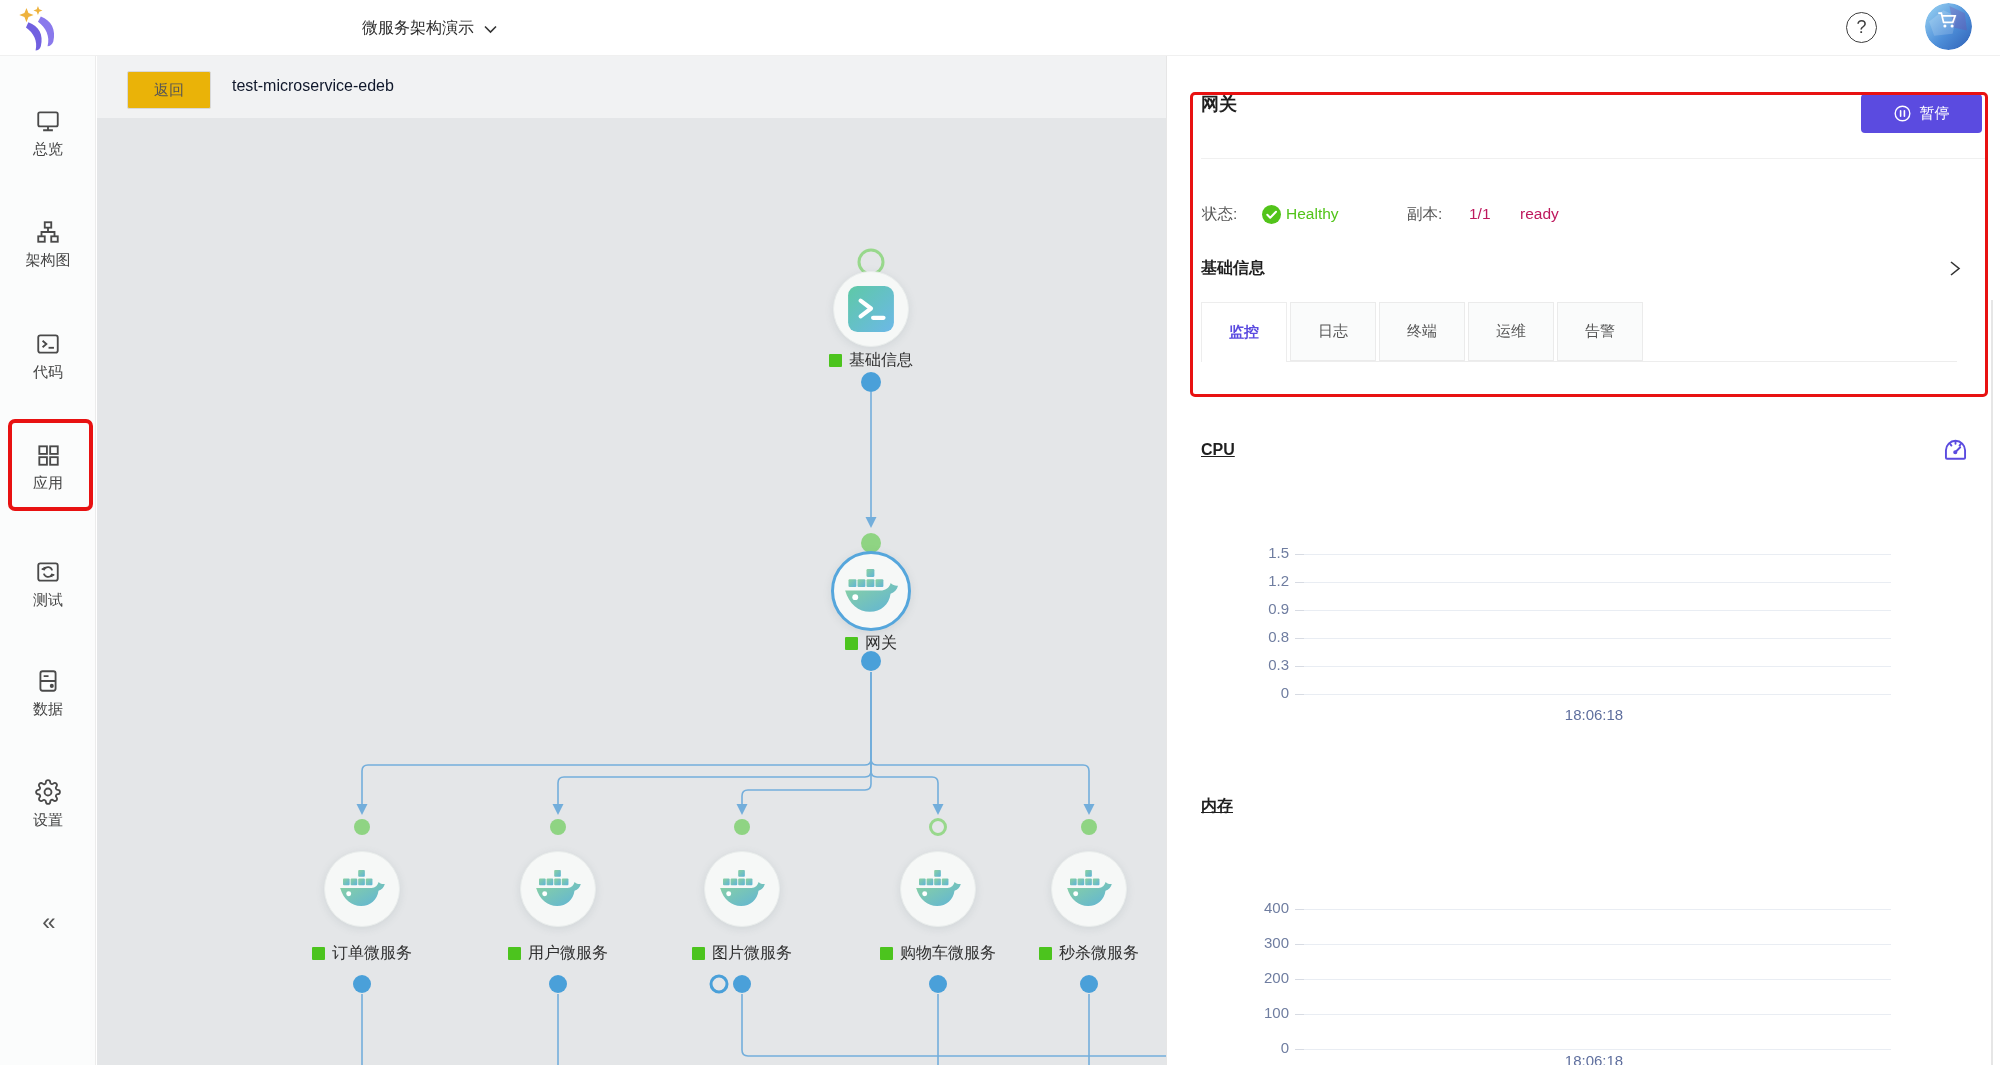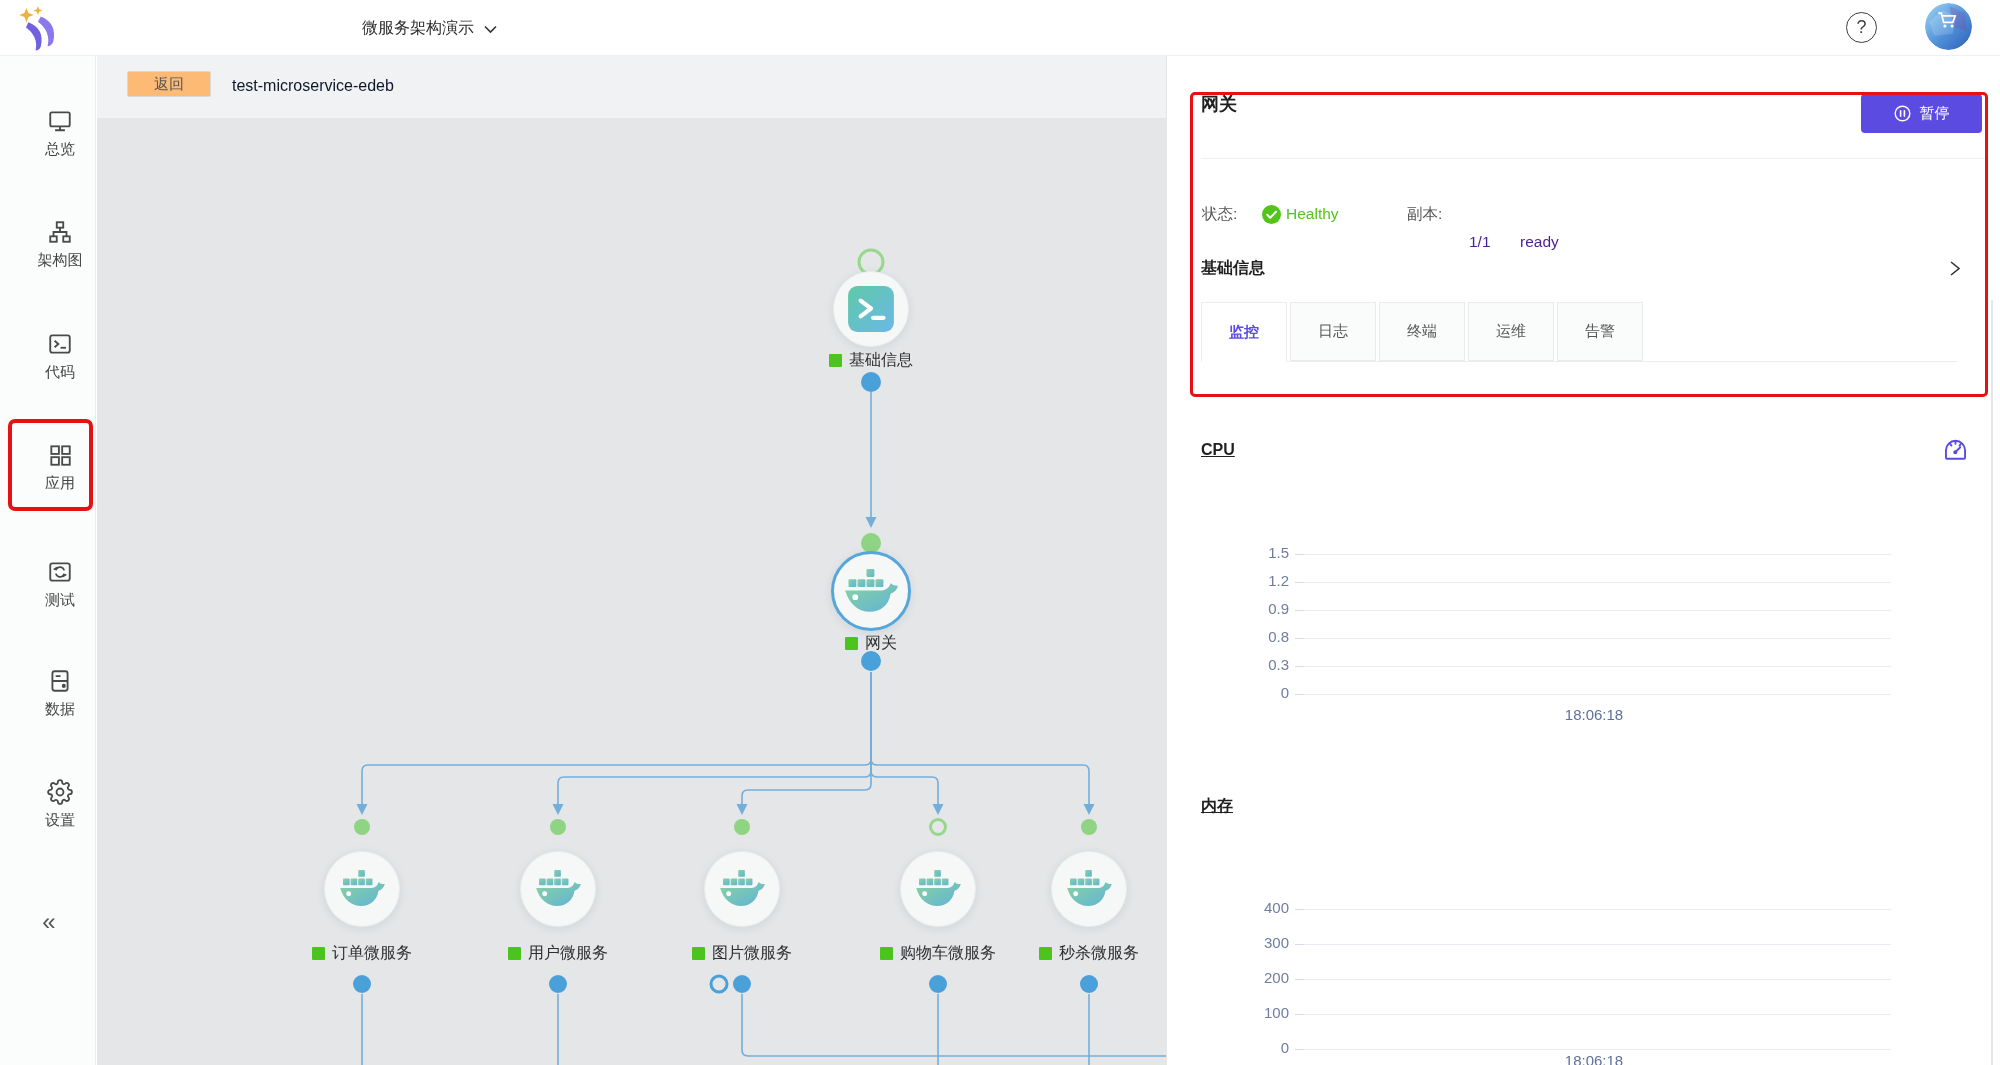--- a/index.html
+++ b/index.html
@@ -16,29 +16,29 @@
   .hmenu.product { left:106px; }
   .hmenu.workspace { left:362px; }
   .chev-down { margin-top:3px; }
   .help-btn { position:absolute; left:1846px; top:12px; width:31px; height:31px; border:1.8px solid #3e3e3e;
     border-radius:50%; display:flex; align-items:center; justify-content:center; font-size:18px; color:#3e3e3e; }
   .avatar { position:absolute; left:1925px; top:3px; width:47px; height:47px; border-radius:50%; overflow:hidden; }
 
   
   .sidebar { position:absolute; left:0; top:56px; width:96px; height:1009px; background:#fbfcfc;
     border-right:1px solid #ececec; z-index:20; }
-  .sb-item { position:absolute; left:12px; width:96px; text-align:center; color:#4a4a4a; cursor:pointer; }
+  .sb-item { position:absolute; left:0; width:96px; text-align:center; color:#4a4a4a; cursor:pointer; }
   .sb-item svg { display:block; margin:0 auto; }
   .sb-label { display:block; margin-top:6px; font-size:15px; color:#444; }
   .sb-collapse { position:absolute; left:0; top:852px; width:96px; text-align:center; font-size:24px;
     color:#555; cursor:pointer; letter-spacing:-2px; }
 
   
   .toolbar { position:absolute; left:97px; top:56px; width:1069px; height:62px; background:#f1f2f3; z-index:5; }
-  .back-btn { position:absolute; left:30px; top:15px; width:84px; height:26px; background:#fdba74;
+  .back-btn { position:absolute; left:30px; top:15px; width:84px; height:38px; background:#eab308;
     border:1px solid #d8d8d8; border-radius:2px; font-size:15px; color:#555; display:flex;
     align-items:center; justify-content:center; cursor:pointer; }
   .app-title { position:absolute; left:135px; top:21px; font-size:16px; color:#0f172a; }
   .canvas { position:absolute; left:97px; top:118px; width:1069px; height:947px; background:#e4e6e8; overflow:hidden; }
   .edges { position:absolute; left:0; top:0; }
 
   .gnode { position:absolute; border-radius:50%; background:#f6f8f7; border:1px solid #e9edec;
     box-shadow:0 2px 8px rgba(90,110,120,0.14); display:flex; align-items:center; justify-content:center; cursor:pointer; }
   .gnode.selected { border:3px solid #55a6dc; }
   .glabel { position:absolute; transform:translateX(-50%); display:flex; align-items:center; gap:7px;
@@ -49,21 +49,21 @@
   .panel { position:absolute; left:1166px; top:56px; width:834px; height:1009px; background:#fff;
     border-left:1px solid #e6e6e6; z-index:10; }
   .panel-title { position:absolute; left:34px; top:36px; font-size:18px; font-weight:bold; color:#1f1f1f; }
   .pause-btn { position:absolute; left:694px; top:38px; width:121px; height:39px; background:#5b4be0;
     border-radius:4px; color:#fff; font-size:15px; display:flex; align-items:center; justify-content:center;
     gap:9px; cursor:pointer; }
   .panel-divider { position:absolute; left:34px; top:102px; width:785px; height:1px; background:#f0f0f0; }
   .status-row { position:absolute; left:0; top:146px; width:834px; height:24px; font-size:15.5px; color:#555; }
   .status-row .abs { position:absolute; top:0; line-height:24px; }
   .healthy { color:#52c41a; }
-  .dark { color:#4c1d95;margin-top:28px; }
+  .dark { color:#be185d; }
   .basic-info { position:absolute; left:34px; top:202px; font-size:16px; font-weight:bold; color:#1f1f1f; }
   .bi-chevron { position:absolute; left:780px; top:204px; cursor:pointer; }
 
   .tabs { position:absolute; left:34px; top:246px; display:flex; gap:3px; z-index:2; }
   .tab { width:86px; height:59px; background:#fafbfb; border:1px solid #ebebeb;
     display:flex; align-items:center; justify-content:center; font-size:15px; color:#555; cursor:pointer; }
   .tab.active { height:60px; background:#fff; border:1px solid #ededed; border-bottom:none;
     color:#5b4be0; font-weight:bold; }
   .tabs-baseline { position:absolute; left:34px; top:305px; width:756px; height:1px; background:#ededed; z-index:1; }
 

